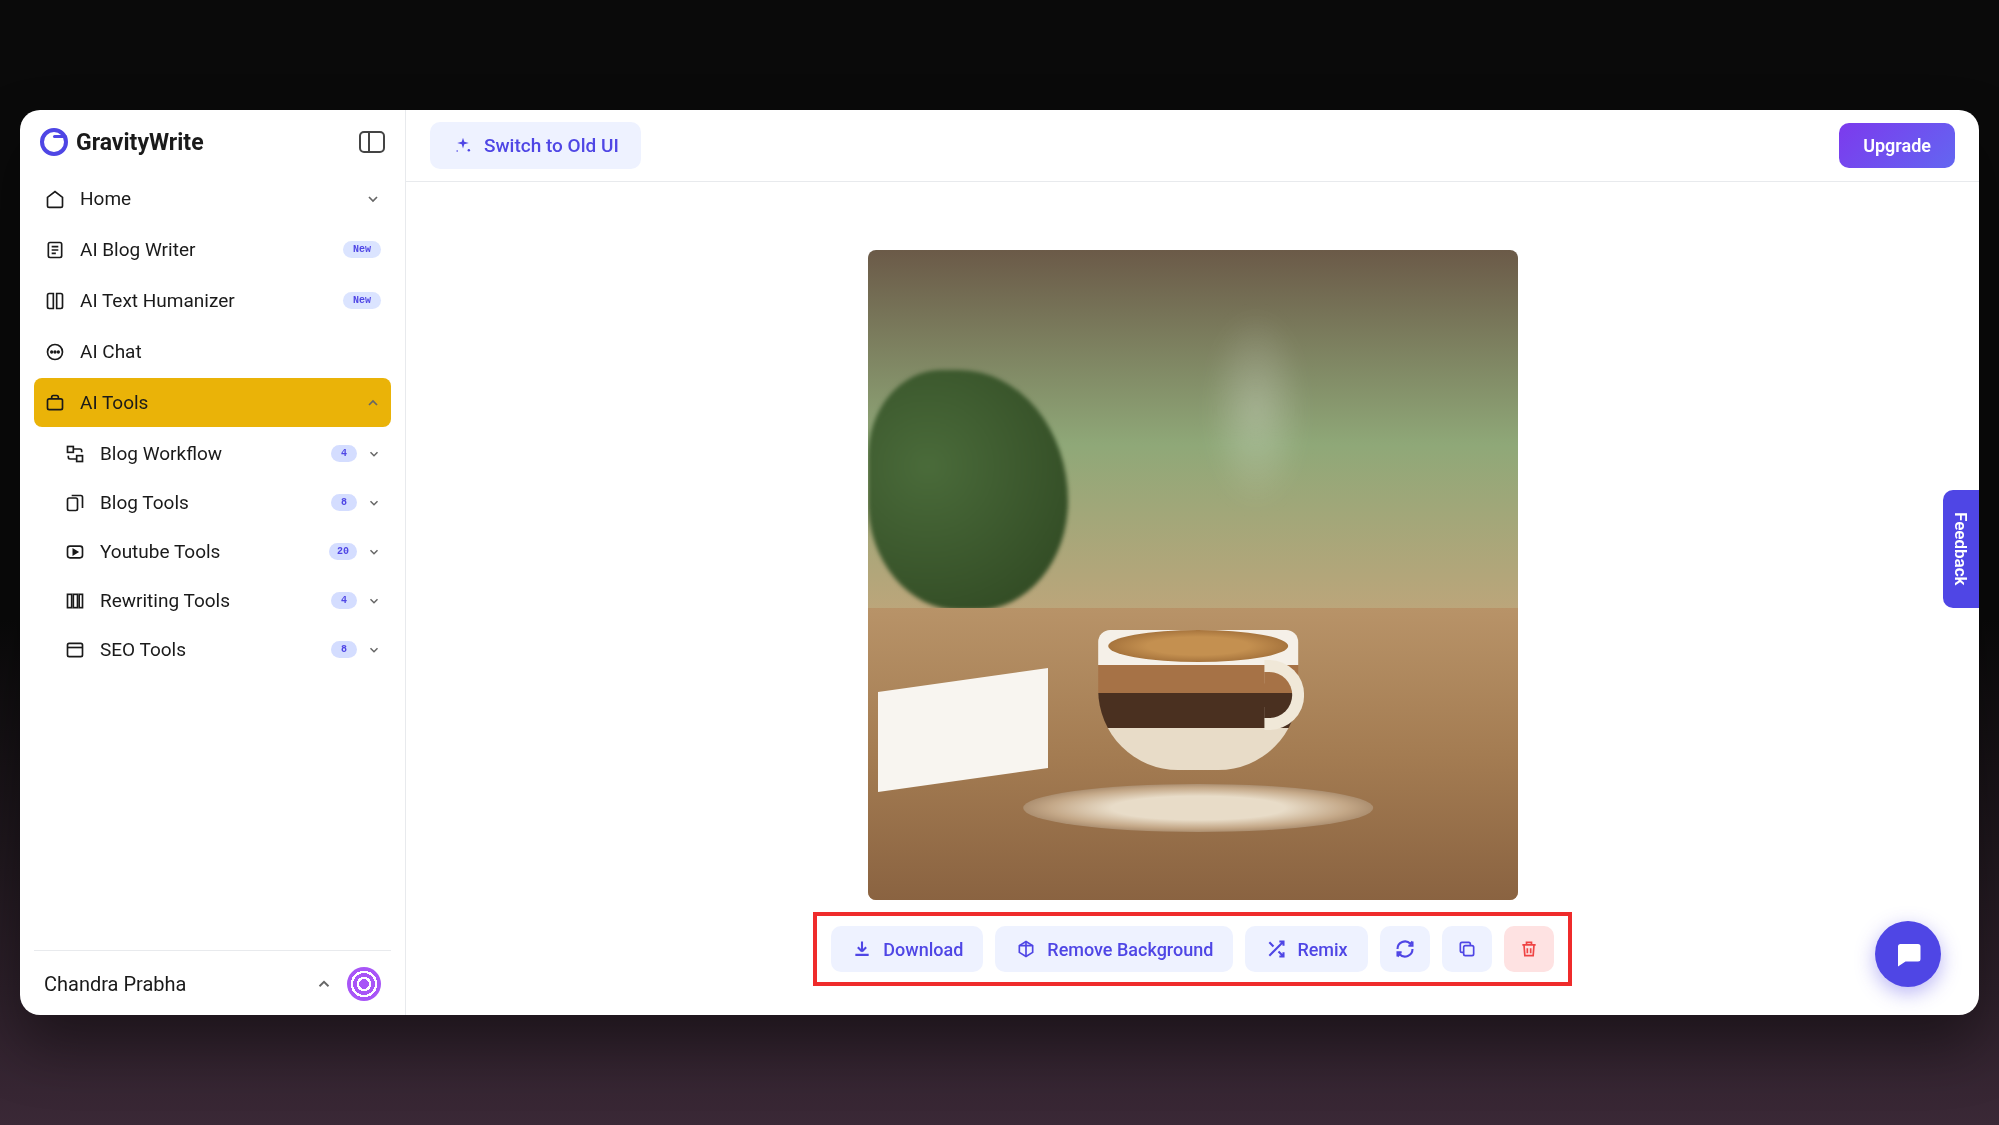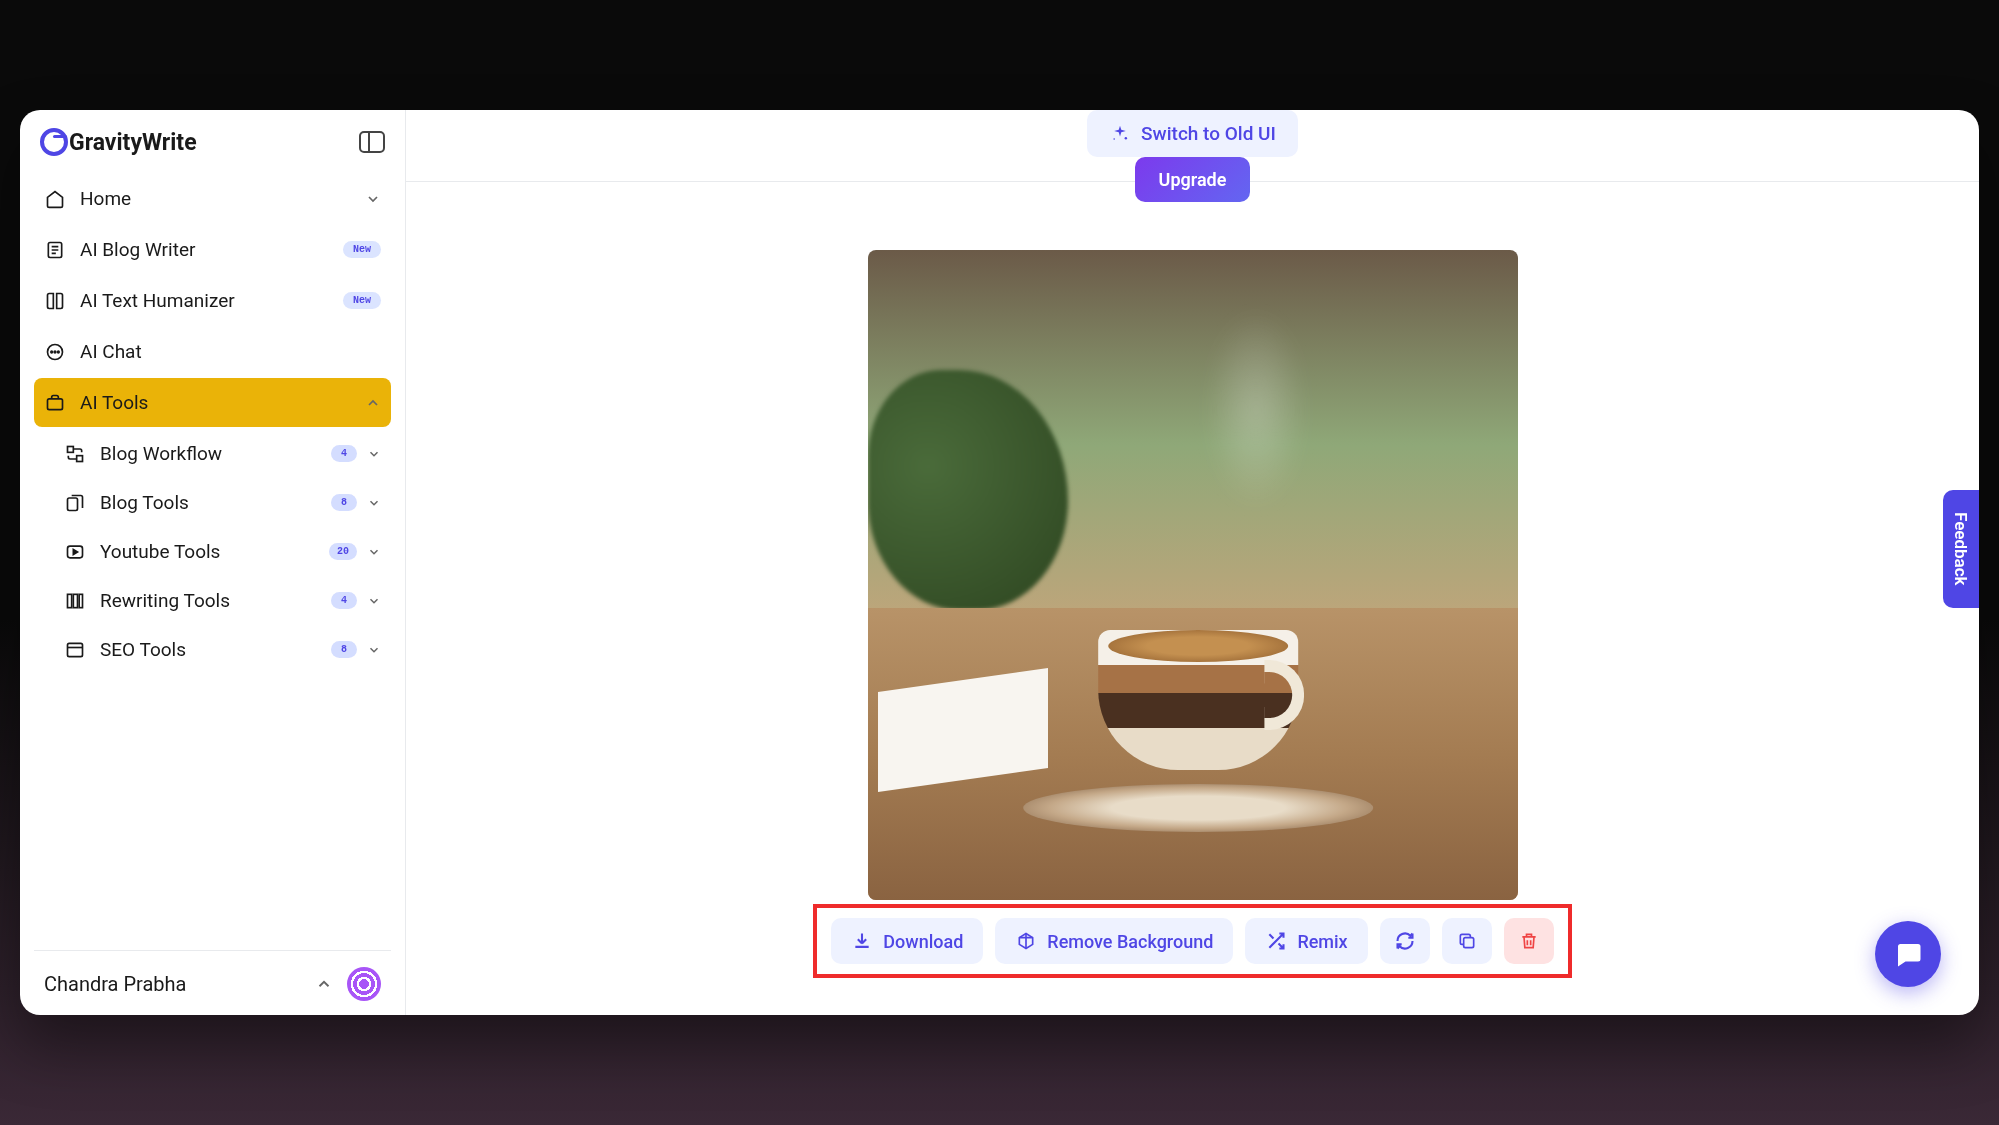--- a/index.html
+++ b/index.html
@@ -1,20 +1,20 @@
 <!DOCTYPE html>
 <html><head>
 <meta charset="utf-8">
 <style>
 * { margin: 0; padding: 0; box-sizing: border-box; font-family: -apple-system, BlinkMacSystemFont, 'Segoe UI', Roboto, sans-serif; }
 body { background: linear-gradient(180deg, #0a0a0a 0%, #0a0a0a 55%, #3a2836 100%); width: 1999px; height: 1125px; padding: 110px 20px 0; }
 .app { background: #fff; border-radius: 20px; height: 905px; display: flex; position: relative; overflow: hidden; box-shadow: 0 30px 60px rgba(0,0,0,0.4); }
 .sidebar { width: 386px; border-right: 1px solid #e8eaed; display: flex; flex-direction: column; padding: 14px; position: relative; }
 .sb-header { display: flex; align-items: center; justify-content: space-between; padding: 4px 6px 18px; }
-.logo { display: flex; align-items: center; gap: 1px; font-size: 23px; font-weight: 700; color: #1a1a1a; }
+.logo { display: flex; align-items: center; gap: 8px; font-size: 23px; font-weight: 700; color: #1a1a1a; }
 .logo-mark { width: 28px; height: 28px; border-radius: 50%; border: 4px solid #4f46e5; position: relative; }
 .logo-mark::after { content: ''; position: absolute; right: -3px; top: 3px; width: 14px; height: 3px; background: #4f46e5; border-radius: 2px; }
 .panel-icon { width: 26px; height: 22px; border: 2px solid #444; border-radius: 5px; position: relative; cursor: pointer; }
 .panel-icon::after { content: ''; position: absolute; left: 7px; top: 0; bottom: 0; width: 2px; background: #444; }
 .create-row { display: flex; gap: 10px; margin-bottom: 14px; }
 .create-btn { flex: 1; background: #eef2ff; color: #4f46e5; border: none; border-radius: 10px; padding: 16px 18px; display: flex; align-items: center; justify-content: space-between; font-size: 19px; font-weight: 600; cursor: pointer; }
 .create-btn .left { display: flex; align-items: center; gap: 14px; }
 .history-btn { width: 56px; background: #eef2ff; border: none; border-radius: 10px; display: flex; align-items: center; justify-content: center; cursor: pointer; color: #4f46e5; }
 .nav { flex: 1; overflow-y: auto; }
 .nav-item { display: flex; align-items: center; padding: 13px 10px; border-radius: 8px; cursor: pointer; color: #1a1a1a; font-size: 19px; gap: 14px; margin-bottom: 2px; }
@@ -26,35 +26,35 @@
 .chev { color: #666; }
 .icon { width: 22px; height: 22px; display: inline-flex; align-items: center; justify-content: center; flex-shrink: 0; }
 .sub-list { padding-left: 20px; }
 .sub-item { display: flex; align-items: center; padding: 13px 10px; cursor: pointer; font-size: 19px; color: #1a1a1a; gap: 14px; }
 .sub-item .spacer { flex: 1; }
 .sub-item .right { display: flex; align-items: center; gap: 10px; }
 .user-row { border-top: 1px solid #e8eaed; padding: 16px 10px 0; display: flex; align-items: center; justify-content: space-between; }
 .user-left { display: flex; align-items: center; gap: 12px; font-size: 20px; color: #1a1a1a; }
 .avatar { width: 34px; height: 34px; border-radius: 50%; background: radial-gradient(circle, #a855f7 20%, #fff 20% 30%, #a855f7 30% 45%, #fff 45% 55%, #a855f7 55%); }
 .main { flex: 1; display: flex; flex-direction: column; position: relative; }
-.topbar { height: 72px; border-bottom: 1px solid #e8eaed; display: flex; align-items: center; justify-content: space-between; padding: 0 24px; flex-direction: column; }
+.topbar { height: 72px; border-bottom: 1px solid #e8eaed; display: flex; align-items: center; justify-content: space-between; padding: 0 24px; }
 .switch-btn { background: #eef2ff; color: #4f46e5; border: none; border-radius: 10px; padding: 12px 22px; font-size: 19px; font-weight: 500; display: flex; align-items: center; gap: 10px; cursor: pointer; }
 .upgrade-btn { background: linear-gradient(135deg, #7c3aed, #6366f1); color: #fff; border: none; border-radius: 10px; padding: 12px 24px; font-size: 18px; font-weight: 600; cursor: pointer; }
 .content { flex: 1; display: flex; flex-direction: column; align-items: center; padding-top: 68px; overflow: hidden; }
 .gen-image { width: 650px; height: 650px; border-radius: 8px; background: linear-gradient(180deg, #6b5a48 0%, #8fa878 30%, #c4a57b 60%, #b8926e 100%); position: relative; overflow: hidden; }
 .table { position: absolute; bottom: 0; left: 0; right: 0; height: 45%; background: linear-gradient(180deg, #b89368 0%, #a47c52 50%, #8a6341 100%); }
 .cup { position: absolute; left: 50%; transform: translateX(-48%); bottom: 90px; width: 260px; height: 180px; }
 .cup-body { width: 200px; height: 140px; margin: 0 auto; background: linear-gradient(180deg, #f5f0e8 0%, #f5f0e8 25%, #a67246 25% 45%, #4a3020 45% 70%, #e8dcc8 70%); border-radius: 12px 12px 80px 80px; position: relative; }
 .cup-body::before { content: ''; position: absolute; top: 0; left: 10px; right: 10px; height: 32px; background: radial-gradient(ellipse, #c49050 40%, #8b5a2b 100%); border-radius: 50%; }
 .handle { position: absolute; right: -6px; top: 30px; width: 40px; height: 70px; border: 12px solid #f0e8d8; border-left: none; border-radius: 0 40px 40px 0; }
 .saucer { position: absolute; bottom: -22px; left: -45px; right: -45px; height: 48px; background: radial-gradient(ellipse at center, #e8dcc8 35%, #c4a888 60%, #6b4a2e 100%); border-radius: 50%; z-index: -1; }
 .napkin { position: absolute; left: 10px; bottom: 120px; width: 170px; height: 100px; background: #f8f5f0; transform: skewY(-8deg); }
 .plant { position: absolute; top: 120px; left: 0; width: 200px; height: 240px; background: radial-gradient(circle at 30% 40%, #4a6b3a, #2d4520); border-radius: 40% 60% 50% 50%; filter: blur(2px); }
 .steam { position: absolute; left: 52%; top: 60px; width: 100px; height: 200px; background: radial-gradient(ellipse at center, rgba(255,255,255,0.25), transparent 70%); filter: blur(10px); }
-.highlight-box { border: 4px solid #ef2b2b; padding: 10px 14px; margin-top: 4px; display: flex; gap: 12px; align-items: center; }
+.highlight-box { border: 4px solid #ef2b2b; padding: 10px 14px; margin-top: 12px; display: flex; gap: 12px; align-items: center; }
 .action-btn { background: #eef2ff; color: #4f46e5; border: none; border-radius: 10px; padding: 12px 20px; font-size: 18px; font-weight: 500; display: flex; align-items: center; gap: 10px; cursor: pointer; }
 .action-btn.icon-only { padding: 12px 14px; }
 .action-btn.danger { background: #fee2e2; color: #ef4444; }
 .feedback-tab { position: absolute; right: 0; top: 380px; background: #4f46e5; color: #fff; padding: 22px 8px; border-radius: 10px 0 0 10px; writing-mode: vertical-rl; font-size: 17px; font-weight: 600; cursor: pointer; }
 .chat-fab { position: absolute; right: 38px; bottom: 28px; width: 66px; height: 66px; border-radius: 50%; background: #4f46e5; display: flex; align-items: center; justify-content: center; cursor: pointer; box-shadow: 0 6px 20px rgba(79,70,229,0.4); }
 svg { display: block; }
 </style>
 </head>
 <body>
 

